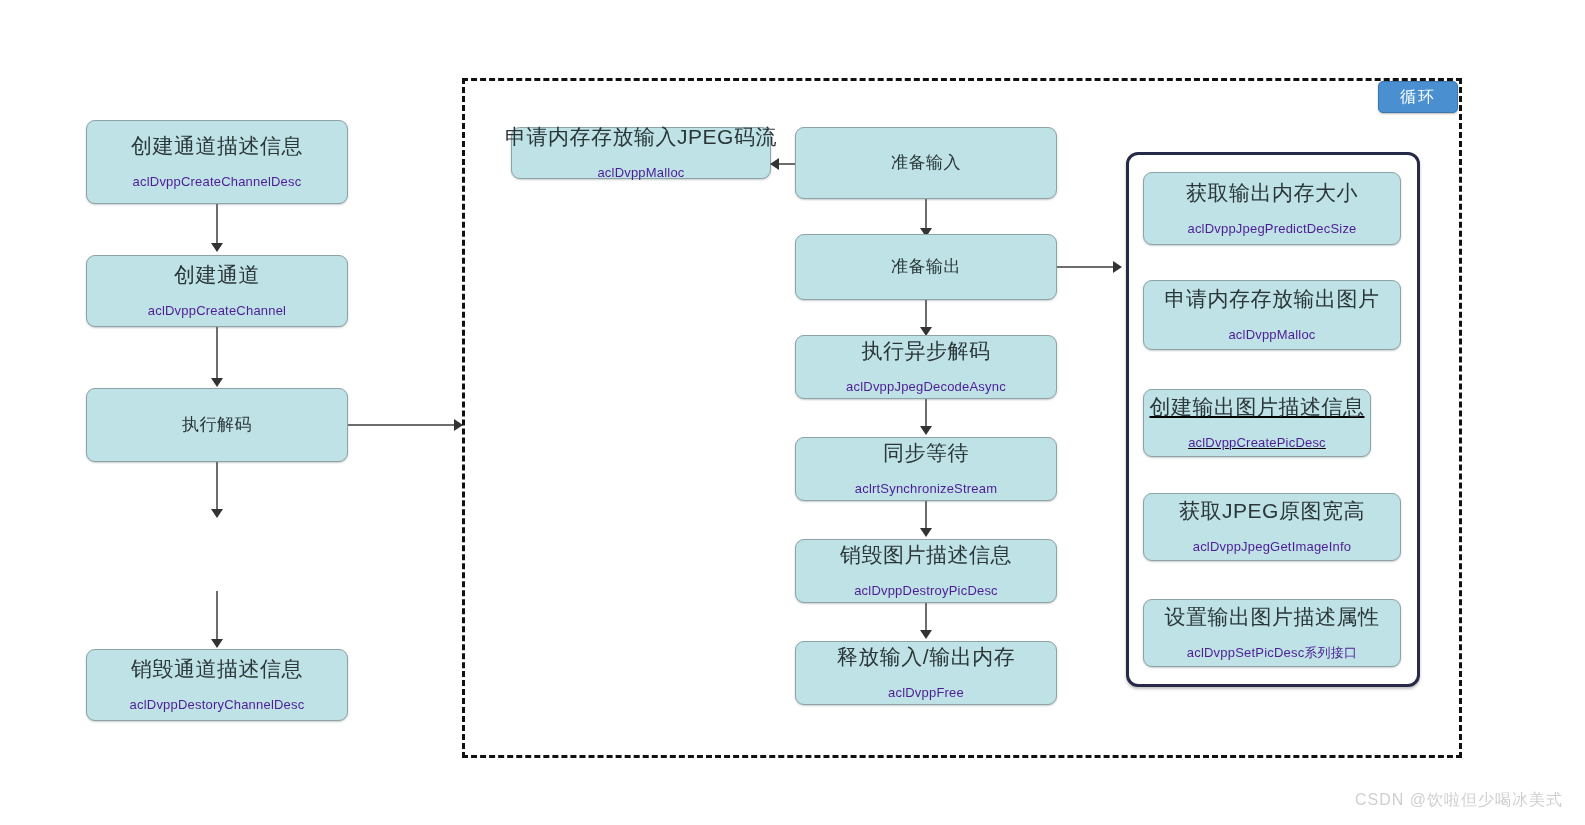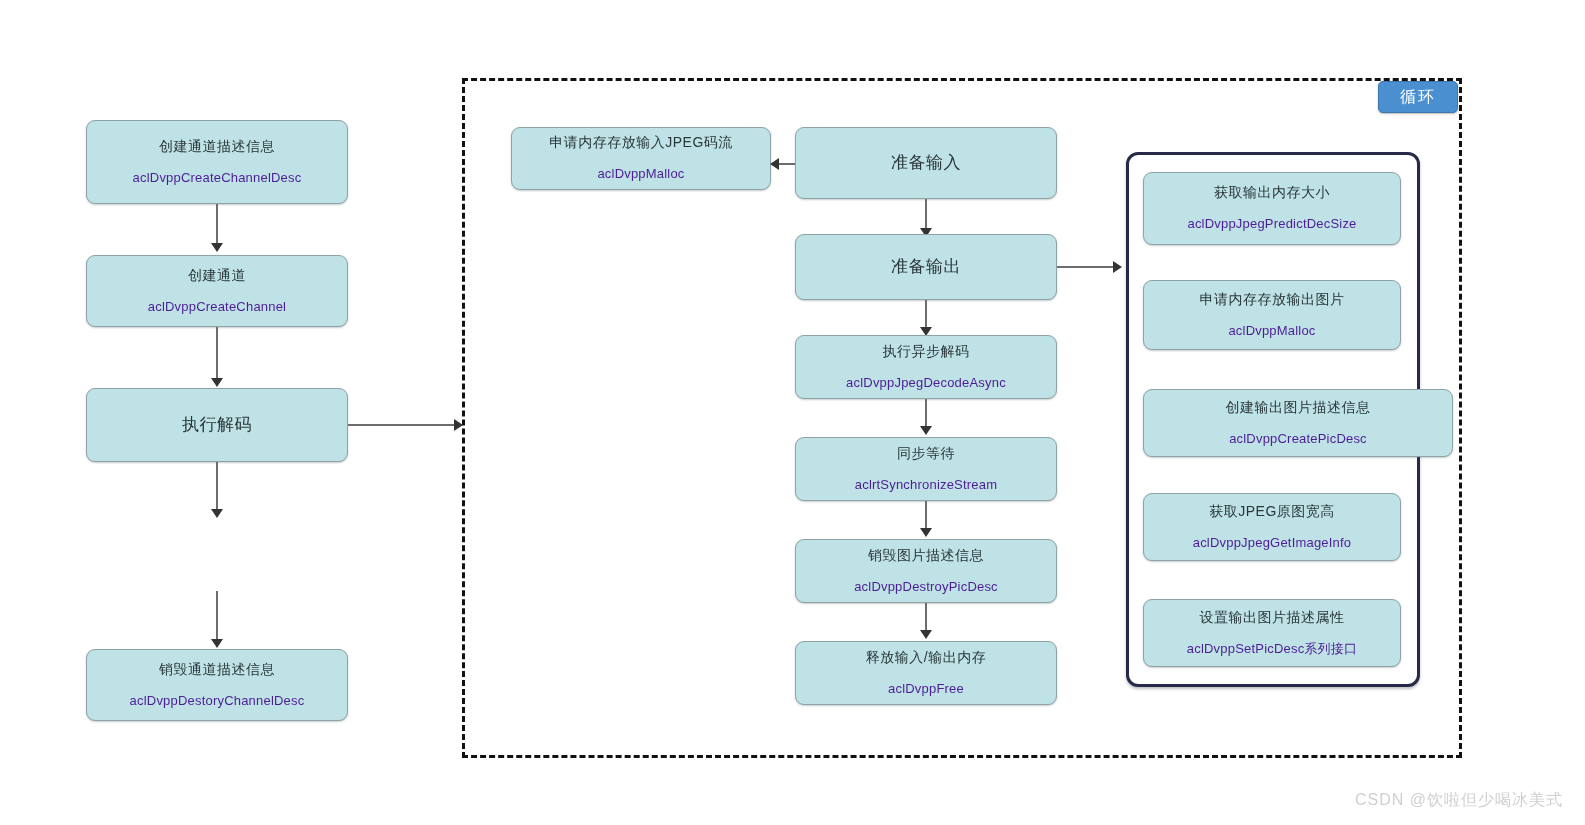--- a/index.html
+++ b/index.html
@@ -25,21 +25,21 @@
     display:flex;
     flex-direction:column;
     align-items:center;
     justify-content:center;
     text-align:center;
     line-height:1.28;
     box-shadow:0 1px 2px rgba(90,110,115,.35);
   }
   .node .zh{
     color:#2a3638;
-    font-size:14px;
+    font-size:21px;
     letter-spacing:.5px;
     white-space:nowrap;
   }
   .node .api{
     color:#4c1d95;
     font-size:13px;
     letter-spacing:.2px;
     white-space:nowrap;
     margin-top:14px;
   }
@@ -150,21 +150,21 @@
   <div class="node" style="left:86px; top:649px; width:262px; height:72px;">
     <span class="zh">销毁通道描述信息</span>
     <span class="api">aclDvppDestoryChannelDesc</span>
   </div>
 
   <div id="loop-region"></div>
   <div id="loop-badge">
     <span>循环</span>
   </div>
 
-  <div class="node" style="left:511px; top:127px; width:260px; height:63px;">
+  <div class="node" style="left:511px; top:127px; width:260px; height:52px;">
     <span class="zh">申请内存存放输入JPEG码流</span>
     <span class="api">aclDvppMalloc</span>
   </div>
 
   <div class="conn h" style="left:778px; top:163px; width:62px;"></div>
   <div class="arrow left" style="left:770px; top:158px;"></div>
 
   <div class="node single" style="left:795px; top:127px; width:262px; height:72px;">
     <span class="zh">准备输入</span>
   </div>
@@ -216,21 +216,21 @@
   <div class="node" style="left:1143px; top:172px; width:258px; height:73px;">
     <span class="zh">获取输出内存大小</span>
     <span class="api">aclDvppJpegPredictDecSize</span>
   </div>
 
   <div class="node" style="left:1143px; top:280px; width:258px; height:70px;">
     <span class="zh">申请内存存放输出图片</span>
     <span class="api">aclDvppMalloc</span>
   </div>
 
-  <div class="node" style="left:1143px; top:389px; width:310px; height:68px;">
+  <div class="node" style="left:1143px; top:389px; width:228px; height:68px;text-decoration:underline;">
     <span class="zh">创建输出图片描述信息</span>
     <span class="api">aclDvppCreatePicDesc</span>
   </div>
 
   <div class="node" style="left:1143px; top:599px; width:258px; height:68px;">
     <span class="zh">设置输出图片描述属性</span>
     <span class="api">aclDvppSetPicDesc系列接口</span>
   </div>
 
   <div class="node" style="left:1143px; top:493px; width:258px; height:68px;">

